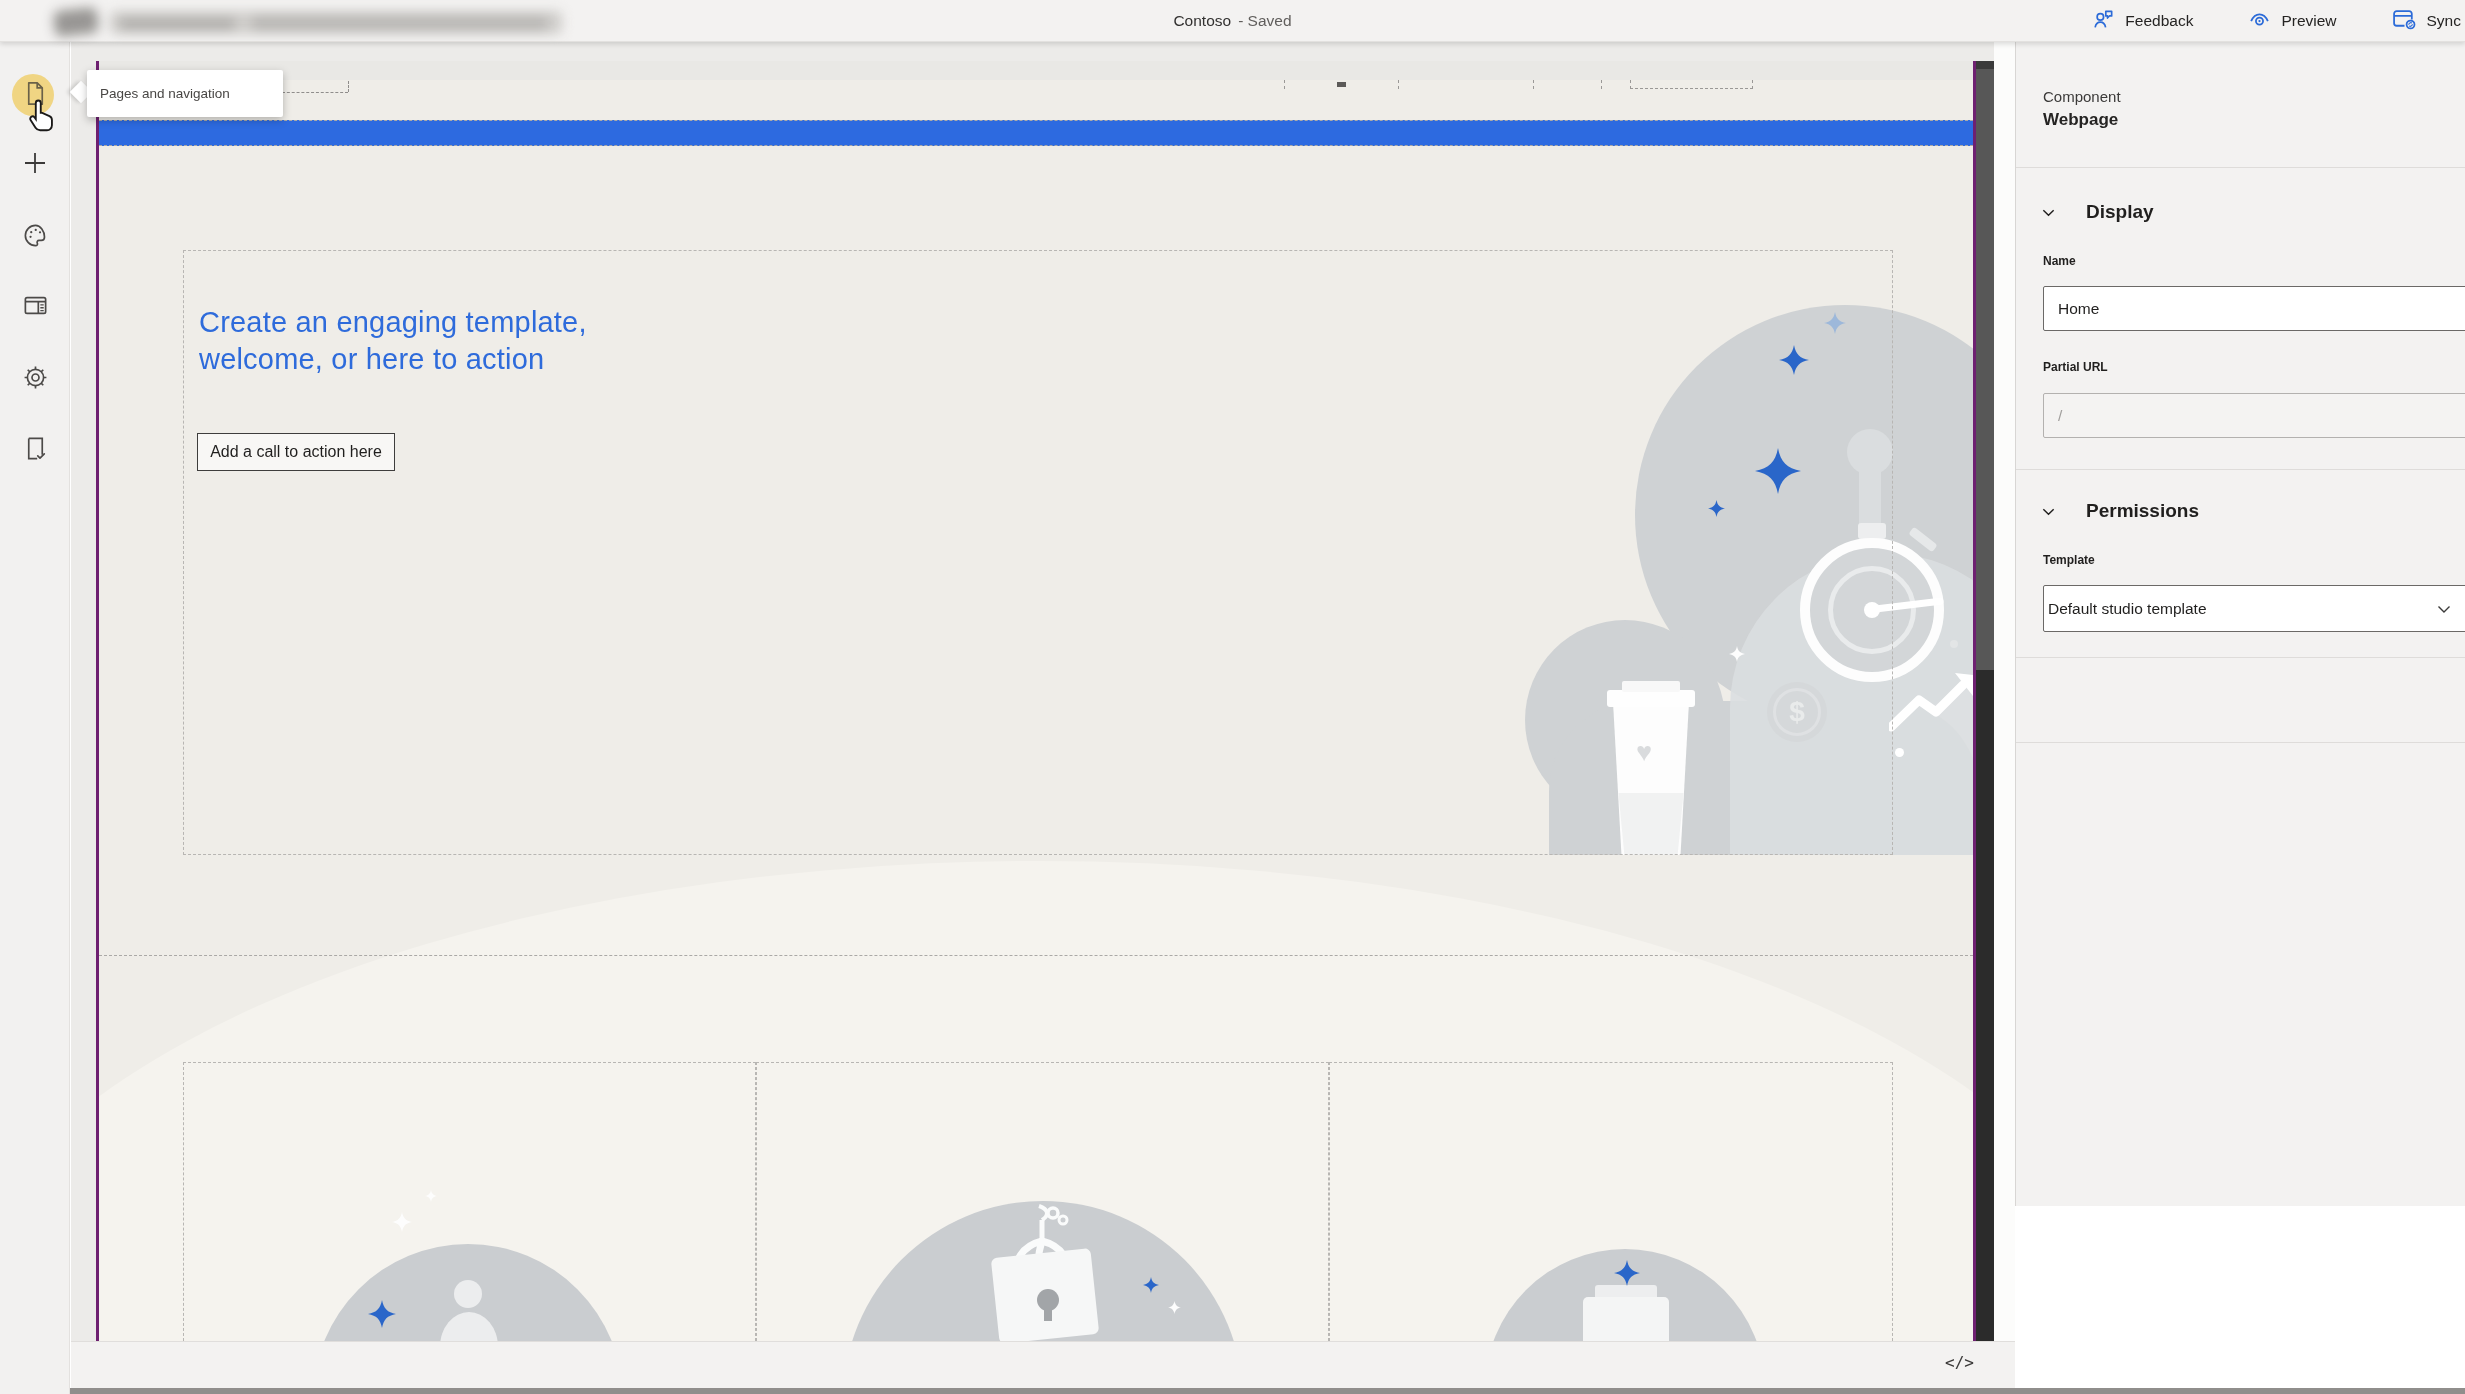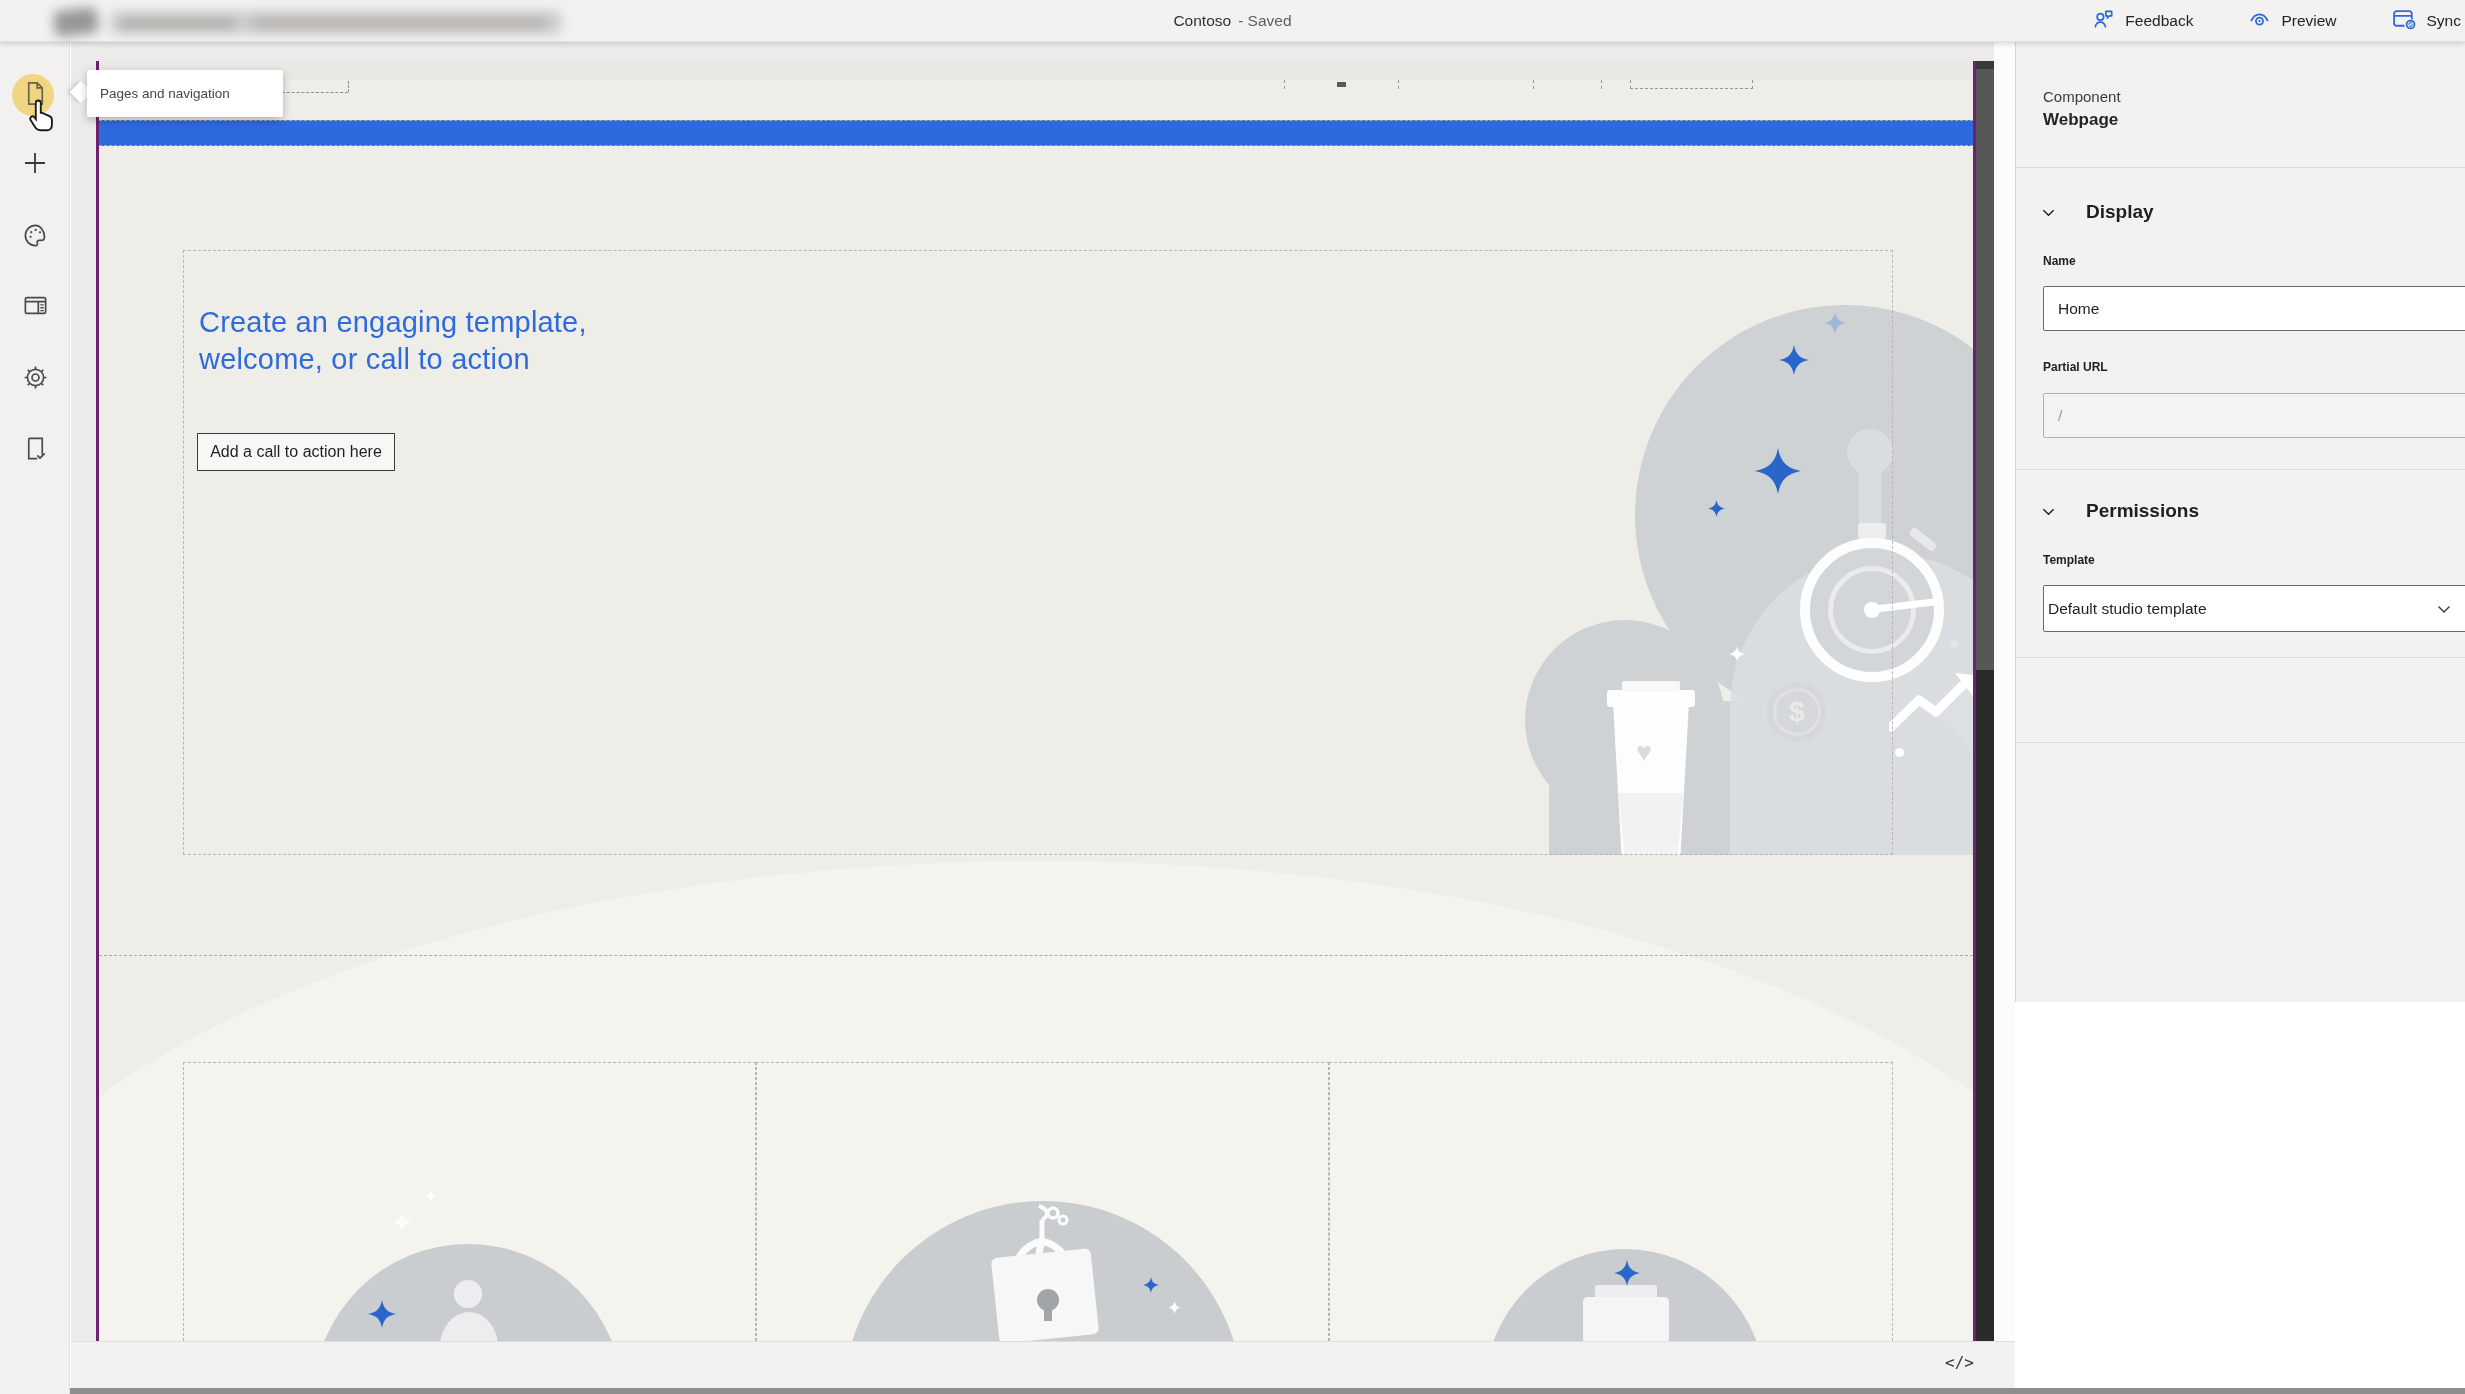--- a/index.html
+++ b/index.html
@@ -112,21 +112,21 @@
   .v-scroll-top { position:absolute; left:0; top:0; width:18px; height:8px; background:#3a3a3a; }
   .v-thumb { position:absolute; left:0; top:8px; width:18px; height:601px; background:#575757; }
   .gutter { position:absolute; left:1923px; top:0; width:21px; height:1304px; background:#FCFCFB; }
   .bottombar { position:absolute; left:0; top:1299px; width:1944px; height:47px; background:#F3F2F1;
                border-top:1px solid #E0DEDC; }
   .code-toggle { position:absolute; left:1874px; top:11px; font-family:"DejaVu Sans Mono",monospace;
                  font-size:16px; color:#3b3a39; cursor:pointer; }
   .window-bottom { position:absolute; left:70px; top:1388px; width:2395px; height:6px; background:#908E8C; }
 
   
-  .panel { position:absolute; left:2015px; top:42px; width:450px; height:960px; background:#F3F2F1;
+  .panel { position:absolute; left:2015px; top:42px; width:450px; height:1164px; background:#F3F2F1;
            border-left:1px solid #D8D6D4; z-index:30; }
   .pn-divider { position:absolute; left:0; width:450px; border-top:1px solid #DEDCDA; }
   .pn-component-label { position:absolute; left:27px; top:46px; font-size:15px; color:#3b3a39; }
   .pn-component-value { position:absolute; left:27px; top:68px; font-size:17px; font-weight:bold; color:#252423; }
   .pn-section-header { position:absolute; left:0; width:450px; height:44px; display:flex; align-items:center;
                        cursor:pointer; }
   .pn-chevron { margin-left:25px; width:15px; display:flex; }
   .pn-section-title { margin-left:30px; font-size:19px; font-weight:bold; color:#201F1E; }
   .pn-label { position:absolute; left:27px; font-size:12px; font-weight:bold; color:#201F1E; }
   .pn-input { position:absolute; left:27px; width:445px; height:45px; background:#fff; border:1px solid #6B6967;
@@ -324,21 +324,21 @@
       <div class="star" style="left:1630px;top:585px">
         <svg width="16" height="16" viewBox="0 0 24 24" fill="#FDFDFD">
             <path d="M12 0C13.4 7.4 16.6 10.6 24 12 16.6 13.4 13.4 16.6 12 24 10.6 16.6 7.4 13.4 0 12 7.4 10.6 10.6 7.4 12 0Z"></path>
           </svg></div>
       <div class="wdot" style="left:1796px;top:687px;width:9px;height:9px;background:#fff"></div>
       <div class="wdot" style="left:1851px;top:579px;width:8px;height:8px;background:#E3E5E6"></div>
 
       <div class="hero-box"></div>
       <div class="headline">
         <div>Create an engaging template,</div>
-        <div>welcome, or call to action</div>
+        <div>welcome, or here to action</div>
       </div>
       <button class="cta-btn">Add a call to action here</button>
 
       <div class="card-box" style="left:84px;width:573px"></div>
       <div class="card-box" style="left:657px;width:573px"></div>
       <div class="card-box" style="left:1230px;width:564px"></div>
 
       <div class="dome" style="left:214px;top:1183px;width:310px;height:310px"></div>
       <div class="dome" style="left:744px;top:1140px;width:400px;height:400px"></div>
       <div class="dome" style="left:1386px;top:1188px;width:280px;height:280px"></div>

